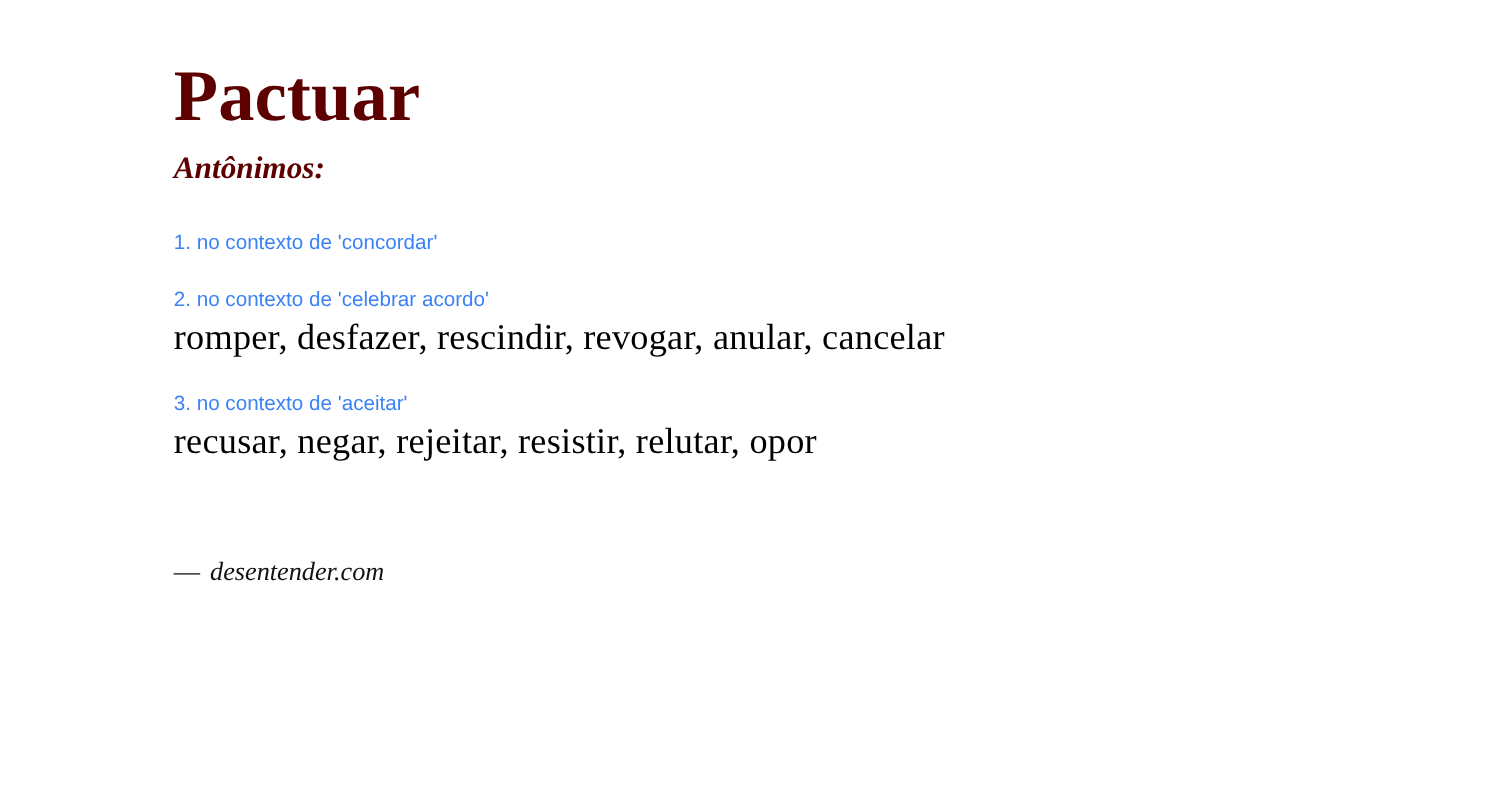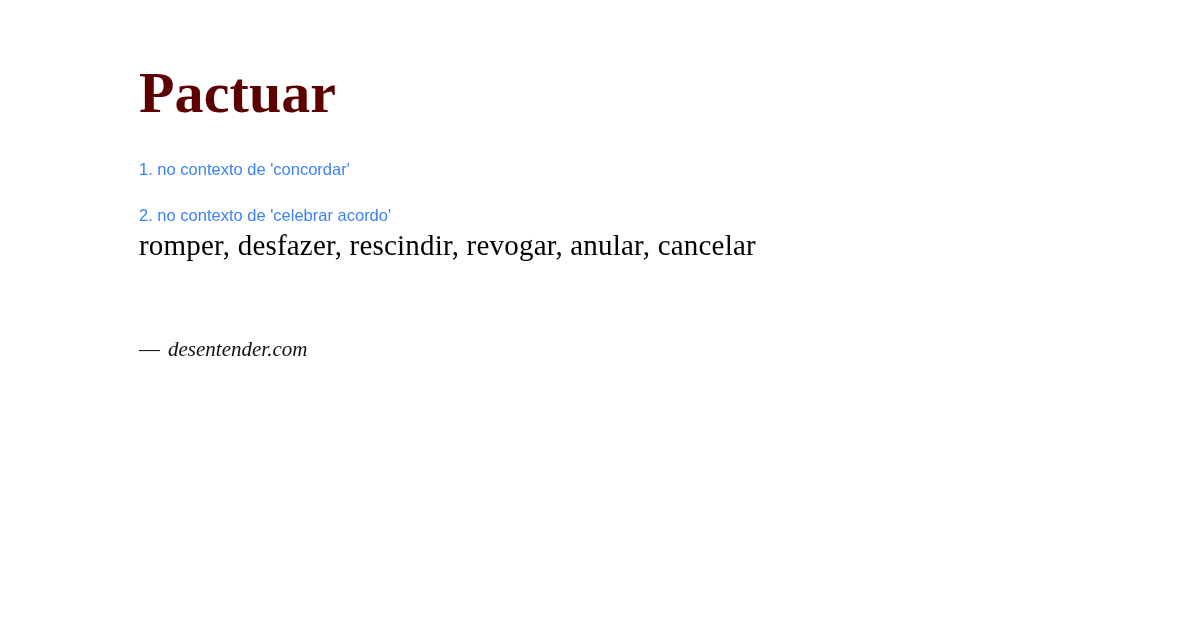--- a/index.html
+++ b/index.html
@@ -21,21 +21,21 @@
     box-sizing: border-box;
     padding: 0 0 0 139px;
   }
   .headword {
     font-family: "Liberation Serif", serif;
     font-weight: bold;
     font-size: 58px;
     line-height: 1;
     color: #5c0000;
     margin: 0;
-    padding-top: 64px;
+    padding-top: 48px;
     letter-spacing: 0.1px;
   }
   .subtitle {
     font-family: "Liberation Serif", serif;
     font-weight: bold;
     font-style: italic;
     font-size: 25px;
     line-height: 1;
     color: #5c0000;
     margin: 0;
@@ -85,32 +85,37 @@
     padding-right: 8px;
   }
 </style>
 </head>
 <body>
 
 <div class="page">
 
   <h1 class="headword">Pactuar</h1>
 
+  <h2 class="subtitle">Antônimos:</h2>
 
   <ul class="senses">
 
     <li class="sense">
       <p class="sense-context">1. no contexto de 'concordar'</p>
     </li>
 
     <li class="sense">
       <p class="sense-context">2. no contexto de 'celebrar acordo'</p>
       <p class="sense-words">romper, desfazer, rescindir, revogar, anular, cancelar</p>
     </li>
 
+    <li class="sense">
+      <p class="sense-context">3. no contexto de 'aceitar'</p>
+      <p class="sense-words">recusar, negar, rejeitar, resistir, relutar, opor</p>
+    </li>
 
   </ul>
 
 
   <p class="source">
     <span class="dash">—</span><span>desentender.com</span>
   </p>
 
 </div>
 

